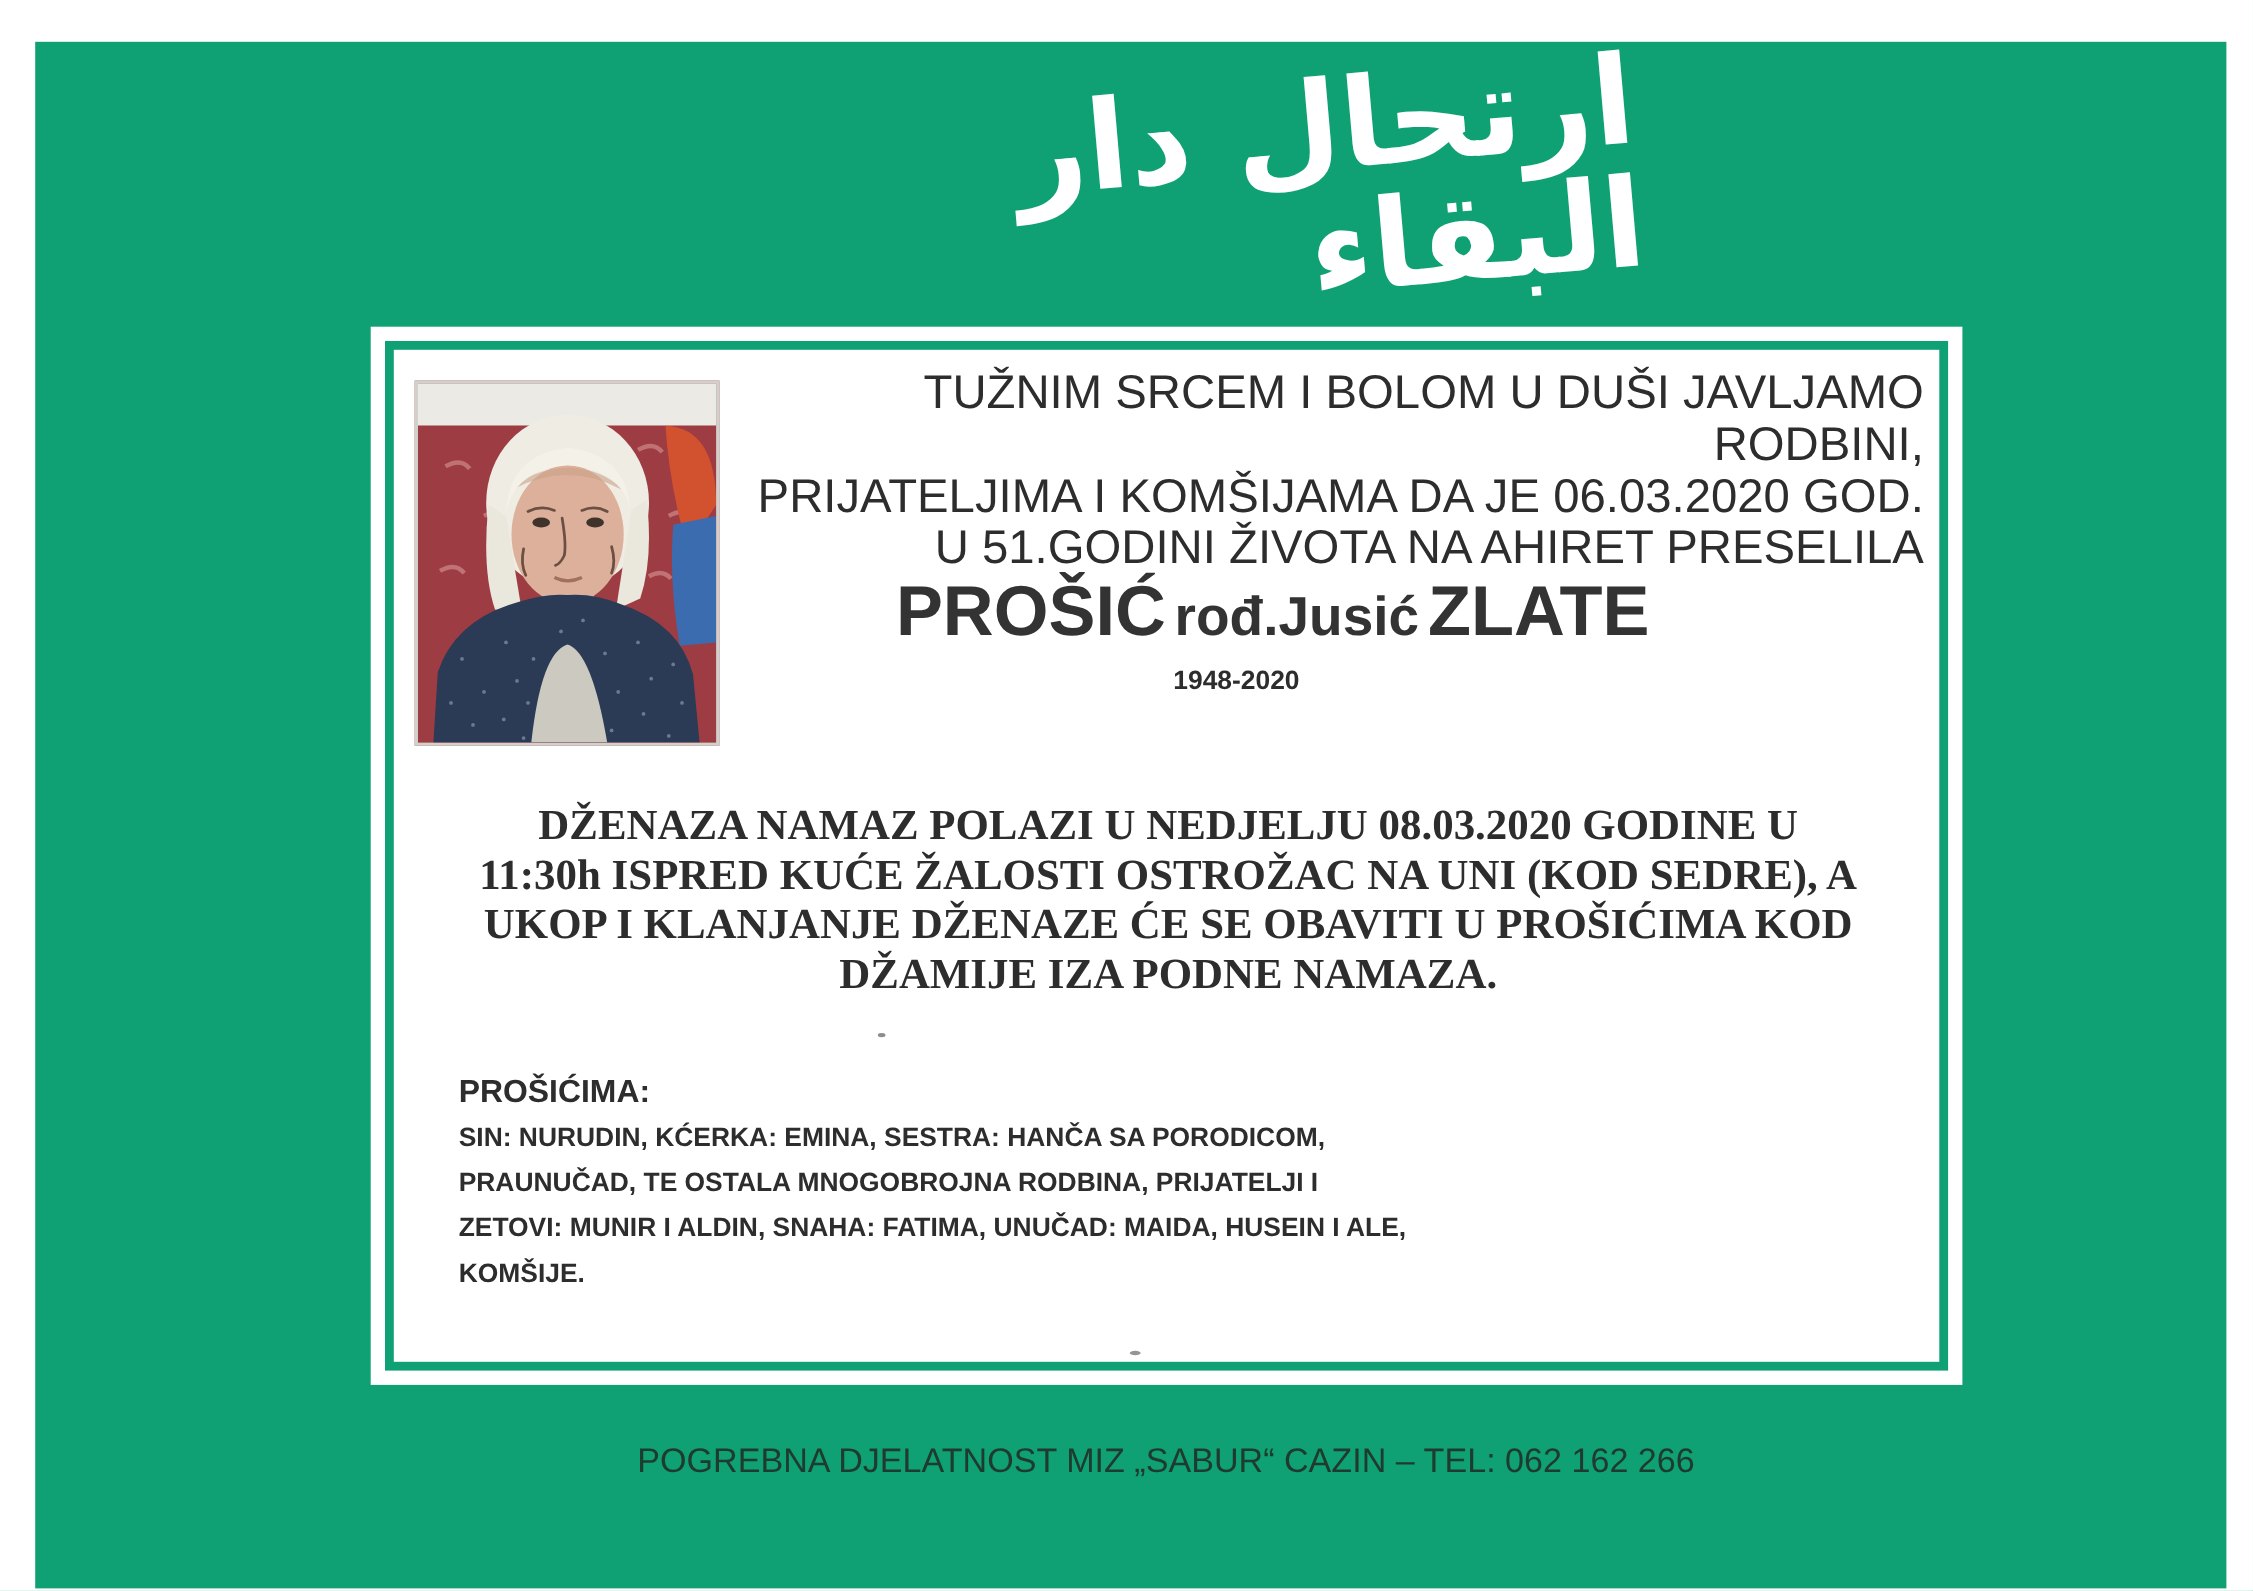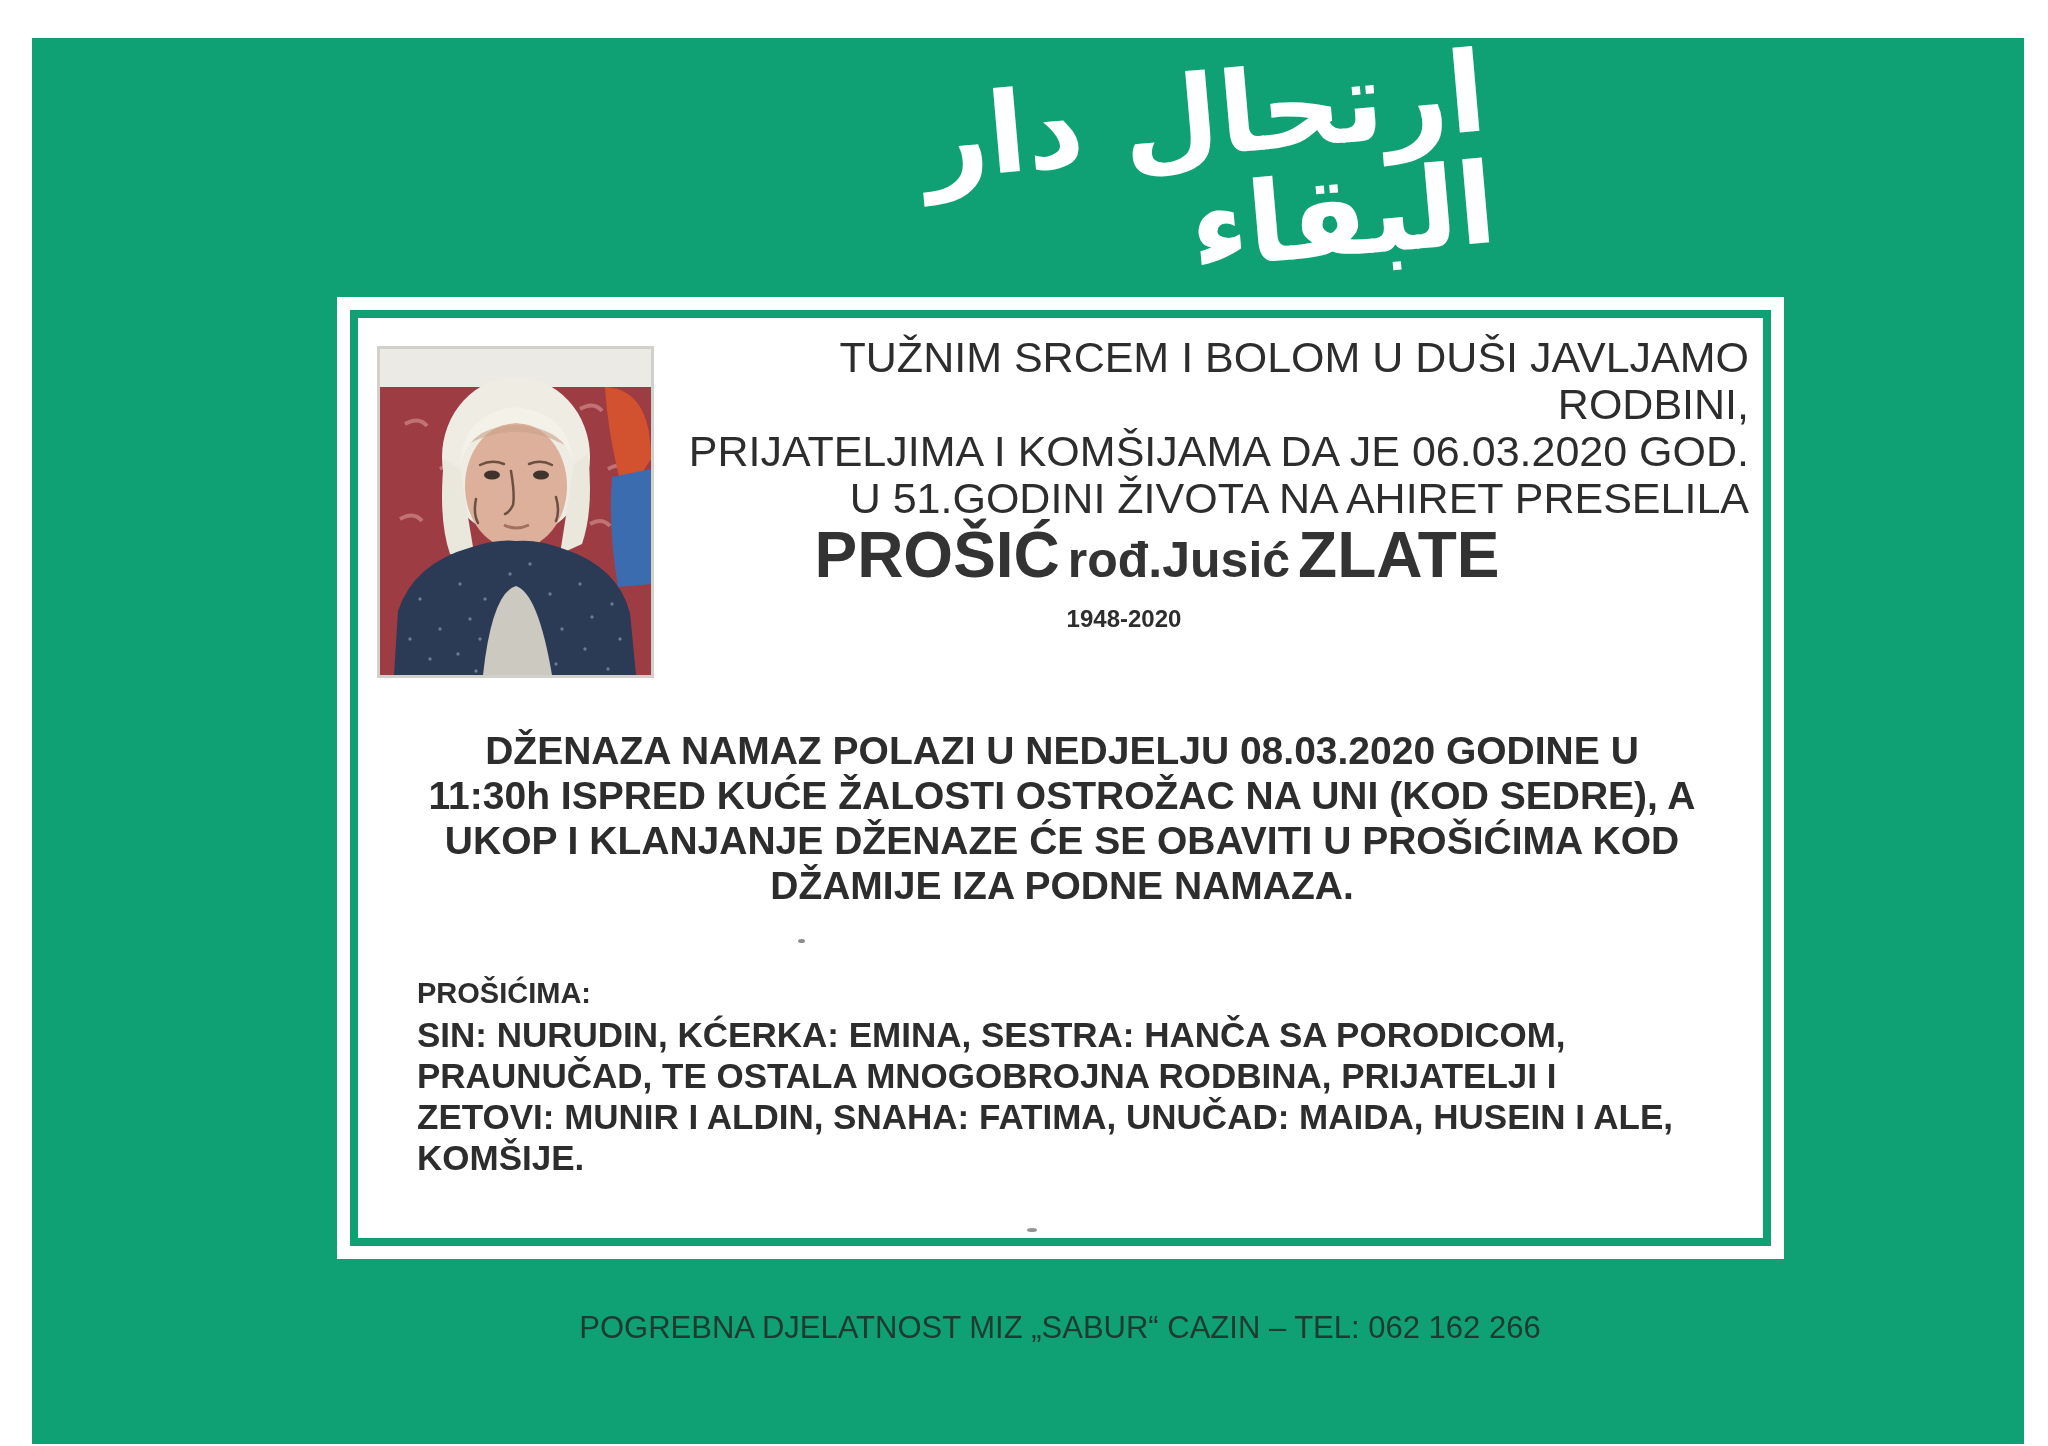--- a/index.html
+++ b/index.html
@@ -43,29 +43,29 @@
   .years{
     position:absolute;left:587px;top:564px;width:1010px;
     text-align:center;font-weight:bold;font-size:24px;line-height:34px;
   }
   .subtitle{
     position:absolute;left:620px;top:596px;width:1010px;
     text-align:center;font-weight:bold;font-size:38px;line-height:44px;
   }
   .funeral{
     position:absolute;left:335px;top:690px;width:1390px;
-    text-align:center;font-weight:bold;font-size:39px;line-height:45px;color:#2d2d2d;
+    text-align:center;font-weight:bold;font-size:39px;line-height:45px;color:#2d2d2d;font-family:Liberation Serif, serif;
   }
   .mourners-label{
     position:absolute;left:385px;top:938px;
     font-weight:bold;font-size:29px;line-height:34px;
   }
   .mourners{
     position:absolute;left:385px;top:976px;width:1330px;
-    text-align:left;font-weight:bold;font-size:35px;line-height:41px;
+    text-align:left;font-weight:bold;font-size:24px;line-height:41px;
   }
   .footer{
     position:absolute;left:32px;top:1272px;width:1992px;
     text-align:center;font-size:31px;line-height:36px;color:#1f3a2e;font-weight:400;
   }
   .speck{position:absolute;background:#5c5c5c;border-radius:50%;}
   .speck-1{left:766px;top:901px;width:7px;height:4px;opacity:.7;}
   .speck-2{left:995px;top:1190px;width:10px;height:4px;opacity:.65;}
 </style>
 </head>

